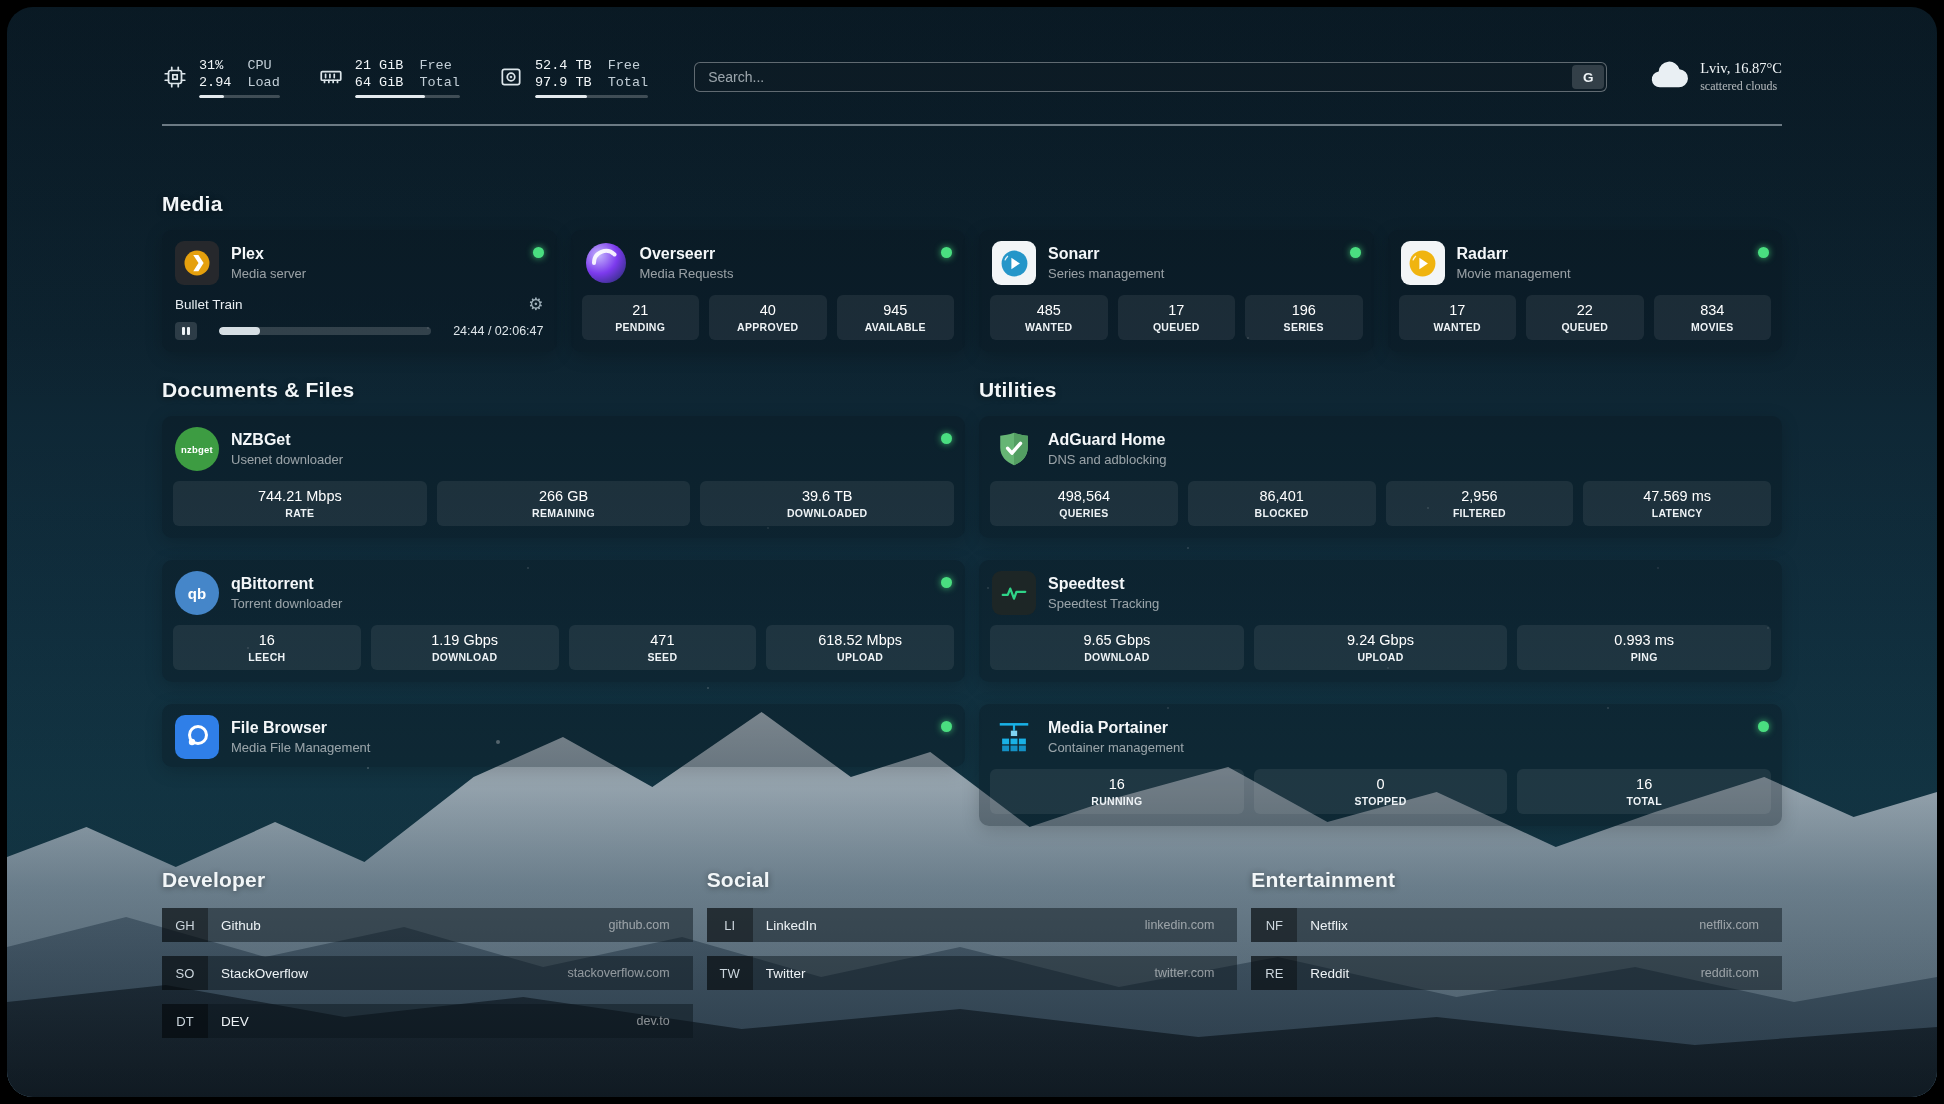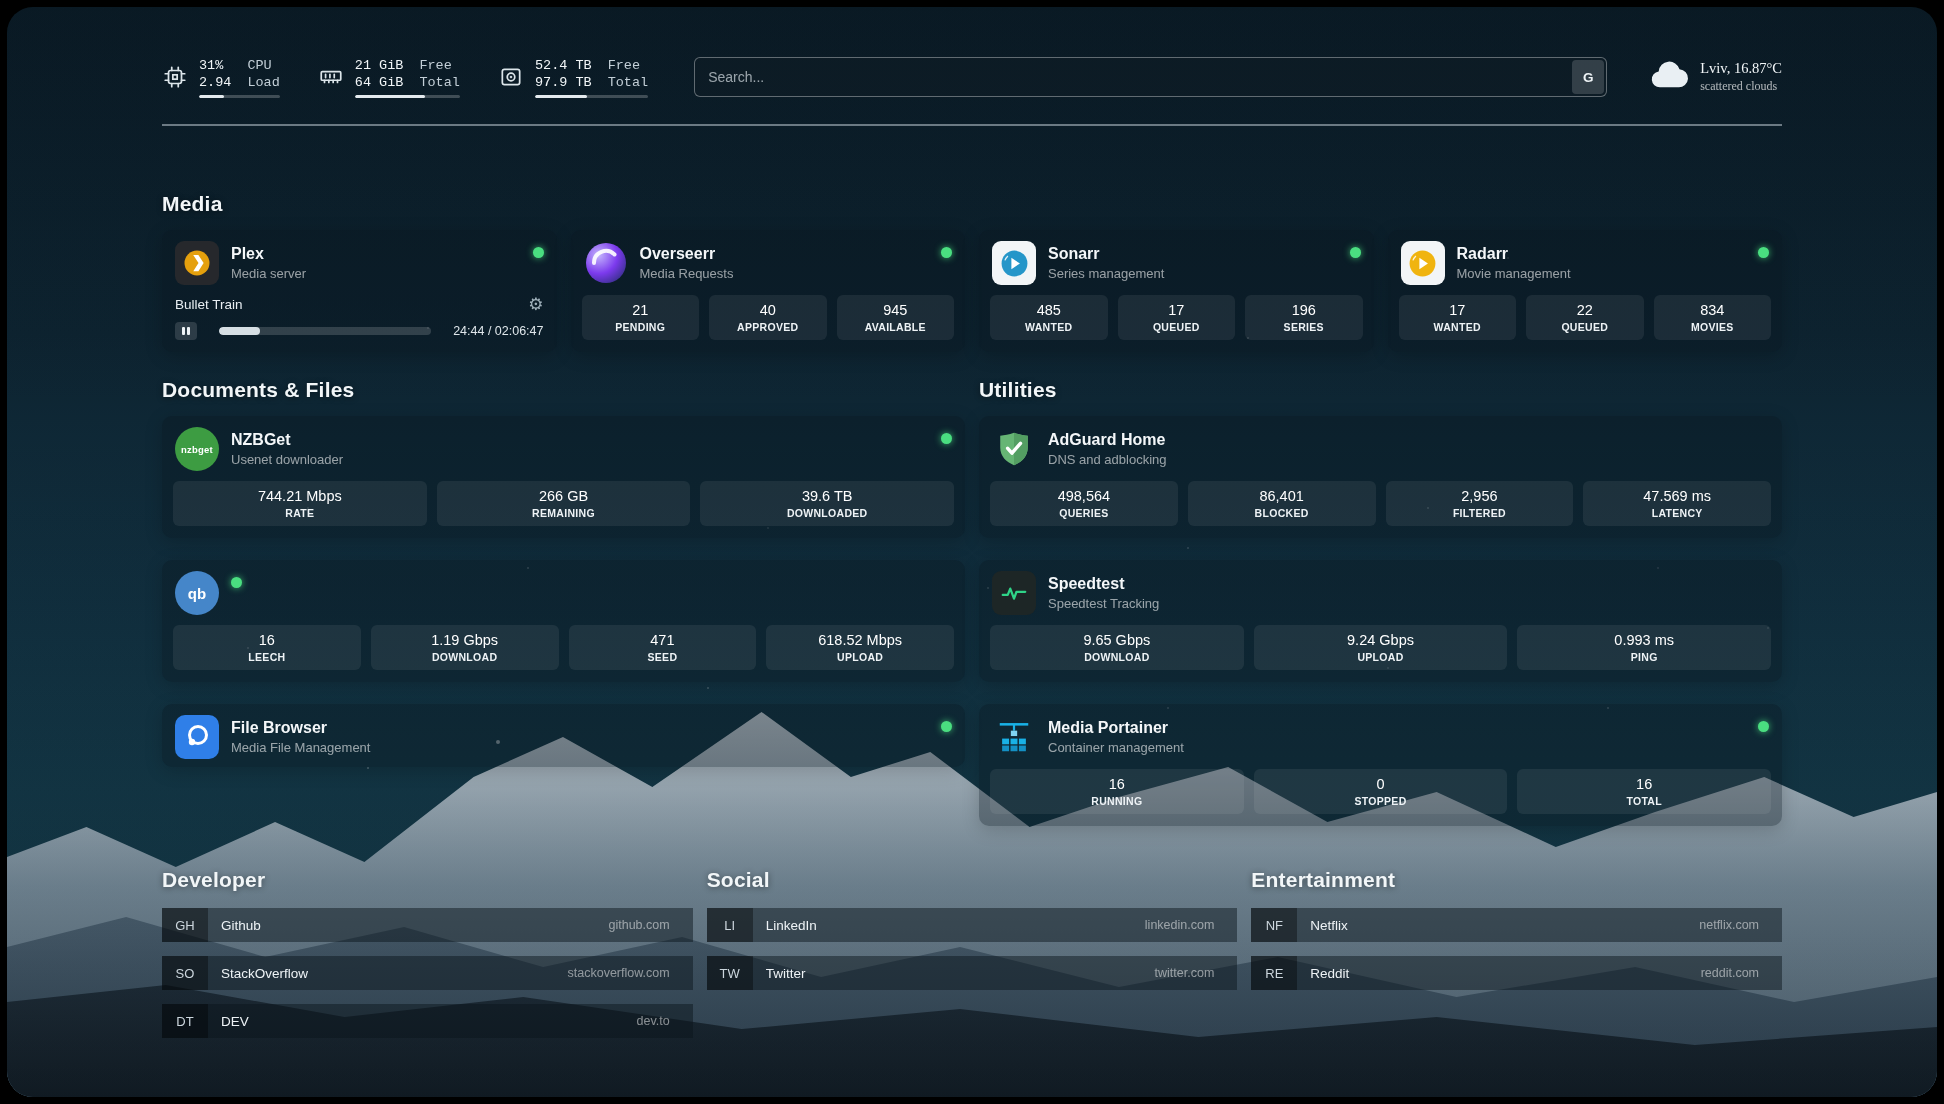--- a/index.html
+++ b/index.html
@@ -28,21 +28,21 @@
   .top-bar { display:flex; align-items:center; height:60px; }
   .res-group { display:flex; gap:38px; }
   .res-widget { display:flex; align-items:center; gap:11px;font-family:Liberation Mono, monospace; }
   .res-icon svg { display:block; }
   .res-rows { display:flex; gap:16px; }
   .res-col { display:flex; flex-direction:column; font-size:13.5px; line-height:17px; }
   .res-col.vals { color:#f2f6f8; }
   .res-col.labs { color:#c3cfd7; }
   .res-bar { margin-top:4px; height:3px; border-radius:2px; background:rgba(255,255,255,.22); overflow:hidden; }
   .res-fill { height:100%; background:#e4eaee; border-radius:2px; }
-  .search-wrap { flex:1; margin:0 42px 0 46px; position:relative; height:40px; }
+  .search-wrap { flex:1; margin:0 42px 0 46px; position:relative; height:30px; }
   .search-input { width:100%; height:100%; background:rgba(16,28,38,.45); border:1px solid rgba(255,255,255,.35);
     border-radius:6px; color:#e8eef2; font-size:14px; padding:0 46px 0 13px; outline:none;
     font-family:"Liberation Sans","DejaVu Sans",sans-serif; }
   .search-input::placeholder { color:rgba(230,238,243,.65); }
   .search-btn { position:absolute; top:3px; right:3px; bottom:3px; width:32px; border:none; border-radius:4px;
     background:rgba(255,255,255,.16); color:#eef3f6; font-size:13.5px; font-weight:700; cursor:pointer;
     font-family:"Liberation Sans","DejaVu Sans",sans-serif; }
   .weather { display:flex; gap:11px;font-family:Liberation Serif, serif; }
   .weather-loc { font-size:14.5px; color:#f2f6f8; line-height:19px; }
   .weather-cond { font-size:12px; color:rgba(255,255,255,.68); line-height:17px; }
@@ -398,20 +398,24 @@
               <div class="stat-label">DOWNLOADED</div>
             </div>
           </div>
         </div>
 
         <div class="card">
           <div class="card-header">
             <div class="circle-lbl qb-circle">
               <span>qb</span>
             </div>
+            <div class="svc-text">
+              <div class="svc-name">qBittorrent</div>
+              <div class="svc-sub">Torrent downloader</div>
+            </div>
             <span class="dot"></span>
           </div>
           <div class="stats-row">
             <div class="stat">
               <div class="stat-value">16</div>
               <div class="stat-label">LEECH</div>
             </div>
             <div class="stat">
               <div class="stat-value">1.19 Gbps</div>
               <div class="stat-label">DOWNLOAD</div>

